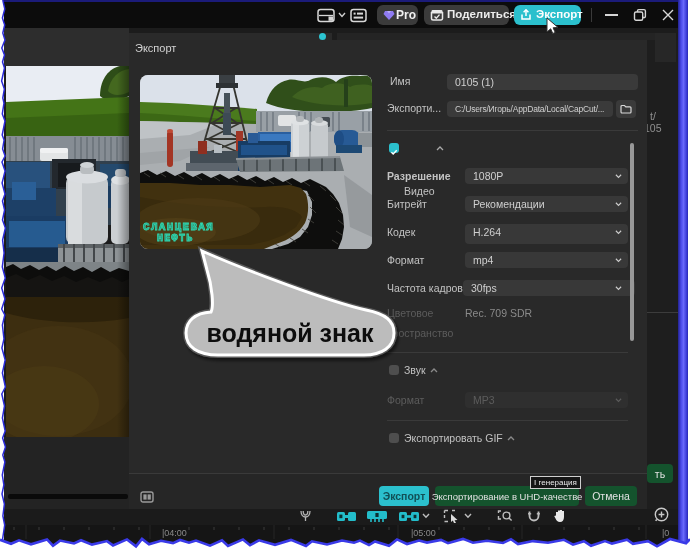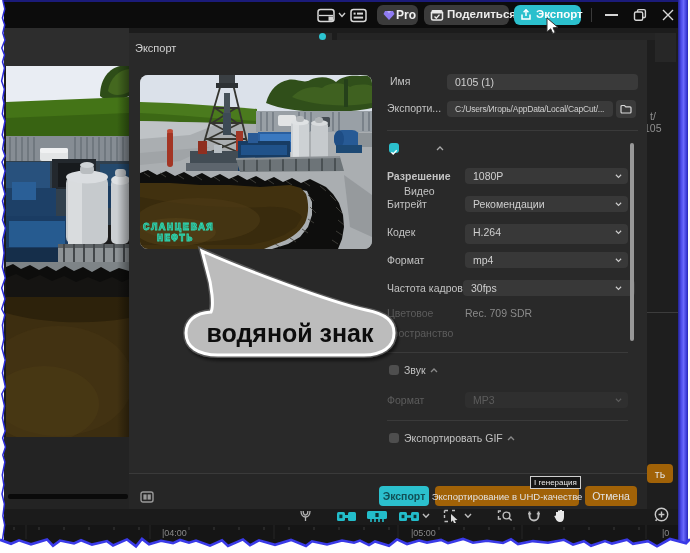--- a/index.html
+++ b/index.html
@@ -1,21 +1,21 @@
 <!DOCTYPE html>
 <html><head><meta charset="utf-8"><style>
 html,body{margin:0;padding:0;width:690px;height:553px;overflow:hidden;background:#fff;font-family:"Liberation Sans",sans-serif;}
 #stage{position:relative;width:690px;height:553px;background:#fff;}
 .abs{position:absolute;}
 .lbl{position:absolute;font-size:10.5px;color:#c2c2c2;}
 .lblg{position:absolute;font-size:10.5px;color:#5c5c5c;}
 .inp{position:absolute;background:#3a3a3a;border-radius:4px;color:#cfcfcf;font-size:10.5px;line-height:16px;padding:0 8px;white-space:nowrap;overflow:hidden;}
 .sel{position:absolute;background:#383838;border-radius:4px;color:#cfcfcf;font-size:10.5px;line-height:16px;padding:0 8px;}
 .chev{position:absolute;width:7px;height:7px;}
-.btn{position:absolute;background:#a16207;border-radius:4px;color:#e2e2e2;font-size:10.5px;display:flex;align-items:center;justify-content:center;}
+.btn{position:absolute;background:#14532d;border-radius:4px;color:#e2e2e2;font-size:10.5px;display:flex;align-items:center;justify-content:center;}
 </style></head>
 <body>
 <div id="stage">
 
 <div class="abs" style="left:4px;top:2px;width:675px;height:546px;background:#1c1c1c;"></div>
 
 <div class="abs" style="left:4px;top:2px;width:675px;height:26px;background:#0c0c0c;"></div>
 <div id="titlebar">
 
   <svg class="abs" style="left:317px;top:8px;" width="18" height="15" viewBox="0 0 18 15">

